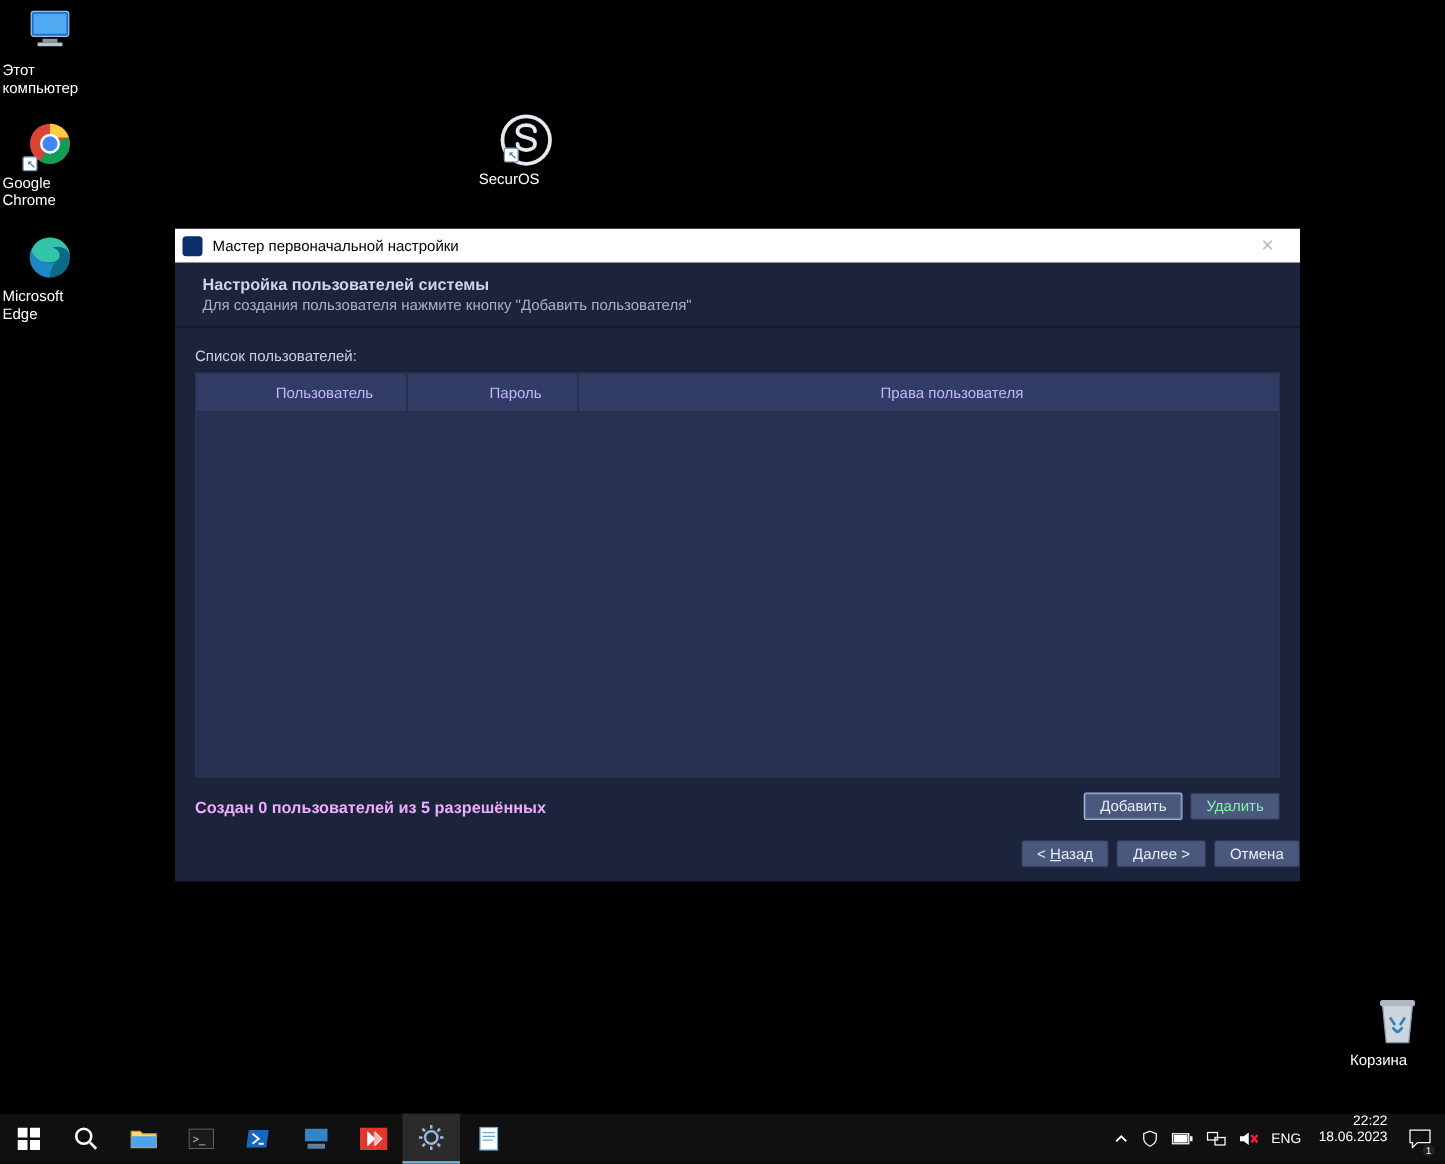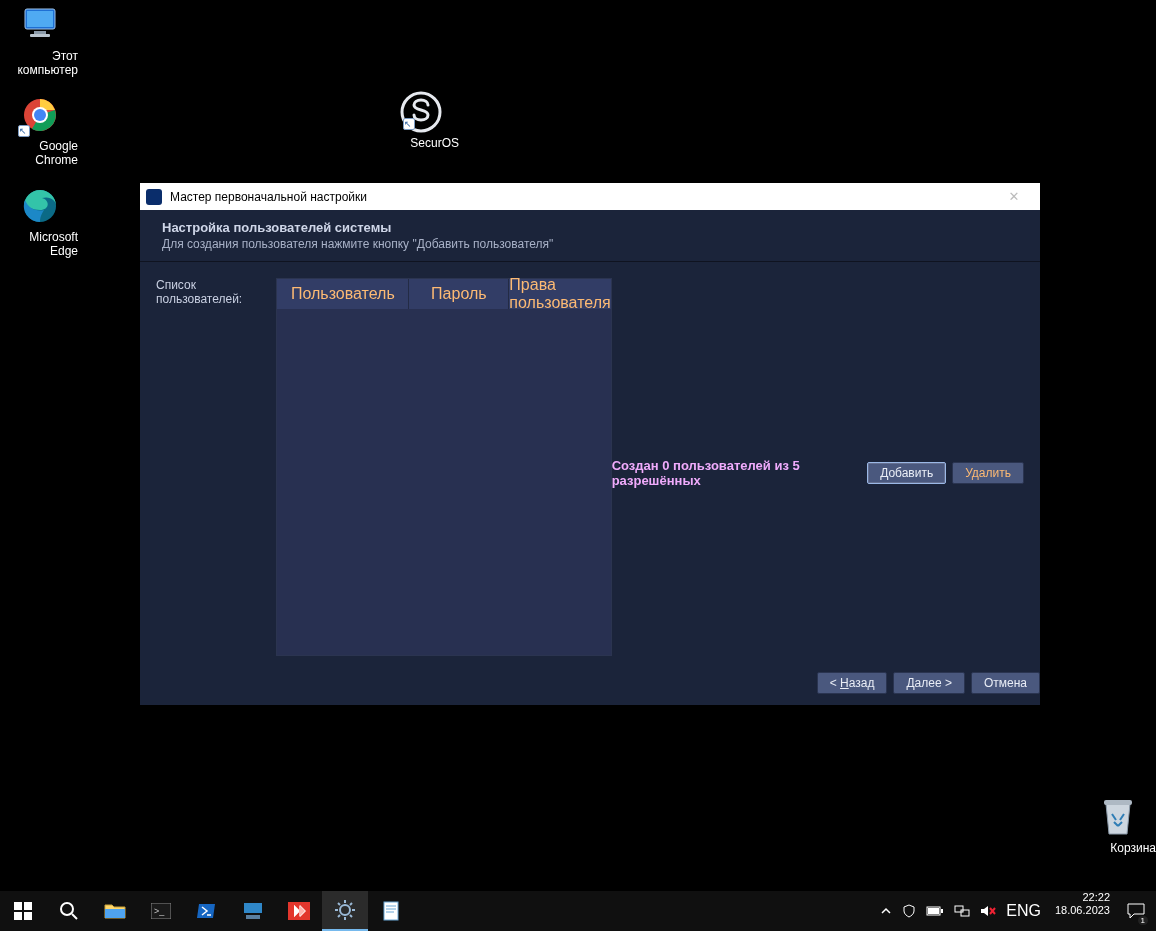--- a/index.html
+++ b/index.html
@@ -9,21 +9,21 @@
     font-family: "Segoe UI", Tahoma, sans-serif;
     font-size: 12px;
     color: #fff;
     position: relative;
   }
 
   
   .desktop-icon {
     position: absolute;
     width: 76px;
-    text-align: right;
+    text-align: left;
     cursor: pointer;
   }
   .desktop-icon .ic {
     width: 44px; height: 44px; margin: 0 auto 2px;
     display: flex; align-items: center; justify-content: center;
   }
   .desktop-icon .lbl {
     font-size: 12px; line-height: 14px; text-shadow: 1px 1px 2px #000;
   }
   .desktop-icon .shortcut {
@@ -92,37 +92,38 @@
   }
   .wizard .sidepanel .iss {
     margin-top: 60px; font-weight: 800; font-size: 22px; color: #c8cfdd;
     letter-spacing: 2px; display: flex; align-items: center; gap: 4px;
   }
   .wizard .sidepanel .tag {
     font-size: 8px; letter-spacing: .5px; margin-top: 6px; color: #9aa2b6;
   }
 
   .wizard .main {
-    flex: 1; display: flex; flex-direction: row;
+    flex: 1; display: flex; flex-direction: column;
   }
   .wizard .main .listlbl {
     color: #c9d0e2; font-size: 12px; margin-bottom: 6px;
   }
   .wizard .main .table {
     border: 1px solid #2b3450; background: #283051;
     flex: 1; min-height: 0;
     display: flex; flex-direction: column;
   }
   .wizard .main .table .thead {
     display: flex; background: #323d66; height: 30px;
   }
   .wizard .main .table .th {
     display: flex; align-items: center; justify-content: center;
-    color: #fdba74; font-size: 16px;
+    color: #c4b5fd; font-size: 12px;
     border-right: 1px solid #232b45;
+    margin-left: 37px;
   }
   .wizard .main .table .th:last-child { border-right: none; }
   .wizard .main .table .th.col1 { width: 132px; }
   .wizard .main .table .th.col2 { width: 100px; }
   .wizard .main .table .th.col3 { flex: 1; }
   .wizard .main .table .tbody { flex: 1; background: #283051; }
 
   .wizard .tableactions {
     display: flex; align-items: center;
     margin-top: 12px;
@@ -134,21 +135,21 @@
   .wizard .footer .btn {
     background: #4a587e; color: #e9edf6;
     border: 1px solid #2a3450; padding: 3px 12px;
     font-size: 12px; border-radius: 2px;
     margin-left: 6px; cursor: pointer;
   }
   .wizard .tableactions .btn.primary {
     border: 1px solid #9bb8e6; box-shadow: inset 0 0 0 1px rgba(255,255,255,.15);
   }
   .wizard .tableactions .btn.disabled {
-    color: #fdba74; cursor: default;
+    color: #86efac; cursor: default;
   }
 
   .wizard .footer {
     display: flex; justify-content: flex-end;
     padding: 10px 0 14px;
   }
   .wizard .footer .btn .ul { text-decoration: underline; }
 
   
   .taskbar {
@@ -156,21 +157,21 @@
     background: #101010; display: flex; align-items: stretch;
     color: #fff;
   }
   .taskbar .tb-item {
     width: 46px; display: flex; align-items: center; justify-content: center;
   }
   .taskbar .tb-item.active { background: #2b2b2b; border-bottom: 2px solid #76b9ed; }
   .taskbar .spacer { flex: 1; }
   .taskbar .tray {
     display: flex; align-items: center; gap: 10px; padding: 0 8px;
-    font-size: 16px;
+    font-size: 11px;
     text-align: center;
   }
   .taskbar .clock { text-align: right; line-height: 13px; font-size: 11px; padding: 0 6px;}
   .taskbar .notif {
     width: 40px; display: flex; align-items: center; justify-content: center;
     position: relative;
   }
   .taskbar .notif .badge {
     position: absolute; right: 8px; bottom: 6px; font-size: 8px;
     background: #222; border-radius: 6px; padding: 0 3px;

